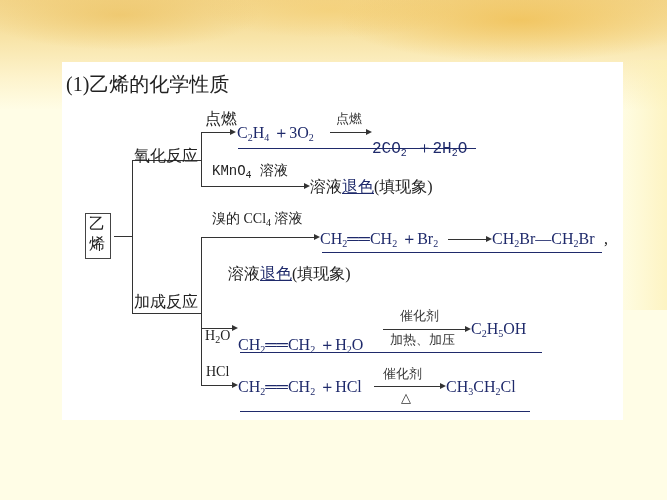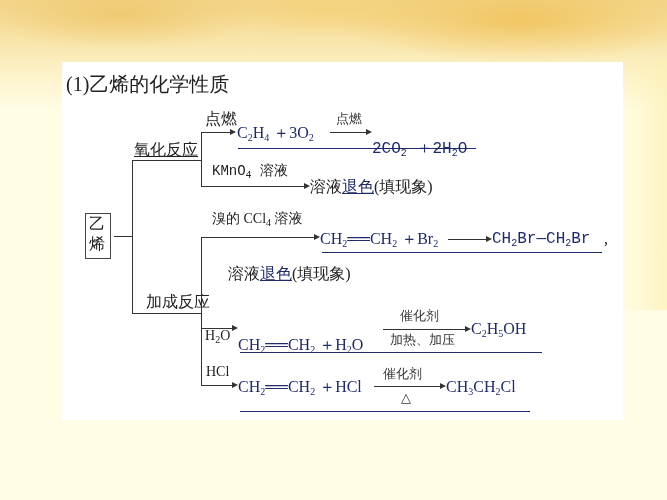--- a/index.html
+++ b/index.html
@@ -52,21 +52,21 @@
 
 <div class="box" style="left:85px; top:213px; width:24px; height:44px;"></div>
 <div class="t" style="left:89px; top:216px;">乙</div>
 <div class="t" style="left:89px; top:236px;">烯</div>
 
 <div class="line" style="left:114px; top:236px; width:18px; height:1px;"></div>
 
 <div class="line" style="left:132px; top:160px; width:1px; height:153px;"></div>
 
 <div class="line" style="left:132px; top:160px; width:70px; height:1px;"></div>
-<div class="t" style="left:134px; top:142px;text-decoration:underline;">氧化反应</div>
+<div class="t" style="left:134px; top:148px;">氧化反应</div>
 <div class="line" style="left:201px; top:132px; width:1px; height:54px;"></div>
 
 <div class="line" style="left:201px; top:132px; width:30px; height:1px;"></div>
 <div class="arrowhead" style="left:230px; top:129px;"></div>
 <div class="t" style="left:205px; top:111px;">点燃</div>
 <div class="t blue" style="left:237px; top:125px;">
   C<sub>2</sub>H<sub>4</sub> ＋3O<sub>2</sub>
 </div>
 <div class="t cond" style="left:336px; top:112px;">点燃</div>
 <div class="line" style="left:330px; top:132px; width:38px; height:1px;"></div>
@@ -77,32 +77,32 @@
 <div class="uline" style="left:238px; top:148px; width:238px;"></div>
 
 <div class="t small" style="left:212px; top:164px;font-family:Liberation Mono, monospace;">KMnO<sub>4</sub> 溶液</div>
 <div class="line" style="left:201px; top:186px; width:104px; height:1px;"></div>
 <div class="arrowhead" style="left:304px; top:183px;"></div>
 <div class="t" style="left:310px; top:179px;">
   <span>溶液</span><span class="u blue">退色</span><span>(填现象)</span>
 </div>
 
 <div class="line" style="left:132px; top:313px; width:70px; height:1px;"></div>
-<div class="t" style="left:134px; top:294px;padding-left:12px;">加成反应</div>
+<div class="t" style="left:134px; top:294px;">加成反应</div>
 <div class="line" style="left:201px; top:237px; width:1px; height:148px;"></div>
 
 <div class="t small" style="left:212px; top:212px;">溴的 CCl<sub>4</sub> 溶液</div>
 <div class="line" style="left:201px; top:237px; width:114px; height:1px;"></div>
 <div class="arrowhead" style="left:314px; top:234px;"></div>
 <div class="t blue" style="left:320px; top:231px;">
   CH<sub>2</sub>══CH<sub>2</sub> ＋Br<sub>2</sub>
 </div>
 <div class="line" style="left:448px; top:239px; width:40px; height:1px;"></div>
 <div class="arrowhead" style="left:486px; top:236px;"></div>
-<div class="t blue" style="left:492px; top:231px;font-family:Liberation Mono, monospace;">
+<div class="t blue" style="left:492px; top:231px;">
   CH<sub>2</sub>Br—CH<sub>2</sub>Br
 </div>
 <div class="t" style="left:604px; top:231px;">,</div>
 <div class="uline" style="left:322px; top:252px; width:280px;"></div>
 
 <div class="t" style="left:228px; top:266px;">
   <span>溶液</span><span class="u blue">退色</span><span>(填现象)</span>
 </div>
 
 <div class="t small" style="left:205px; top:305px;margin-top:24px;">H<sub>2</sub>O</div>

